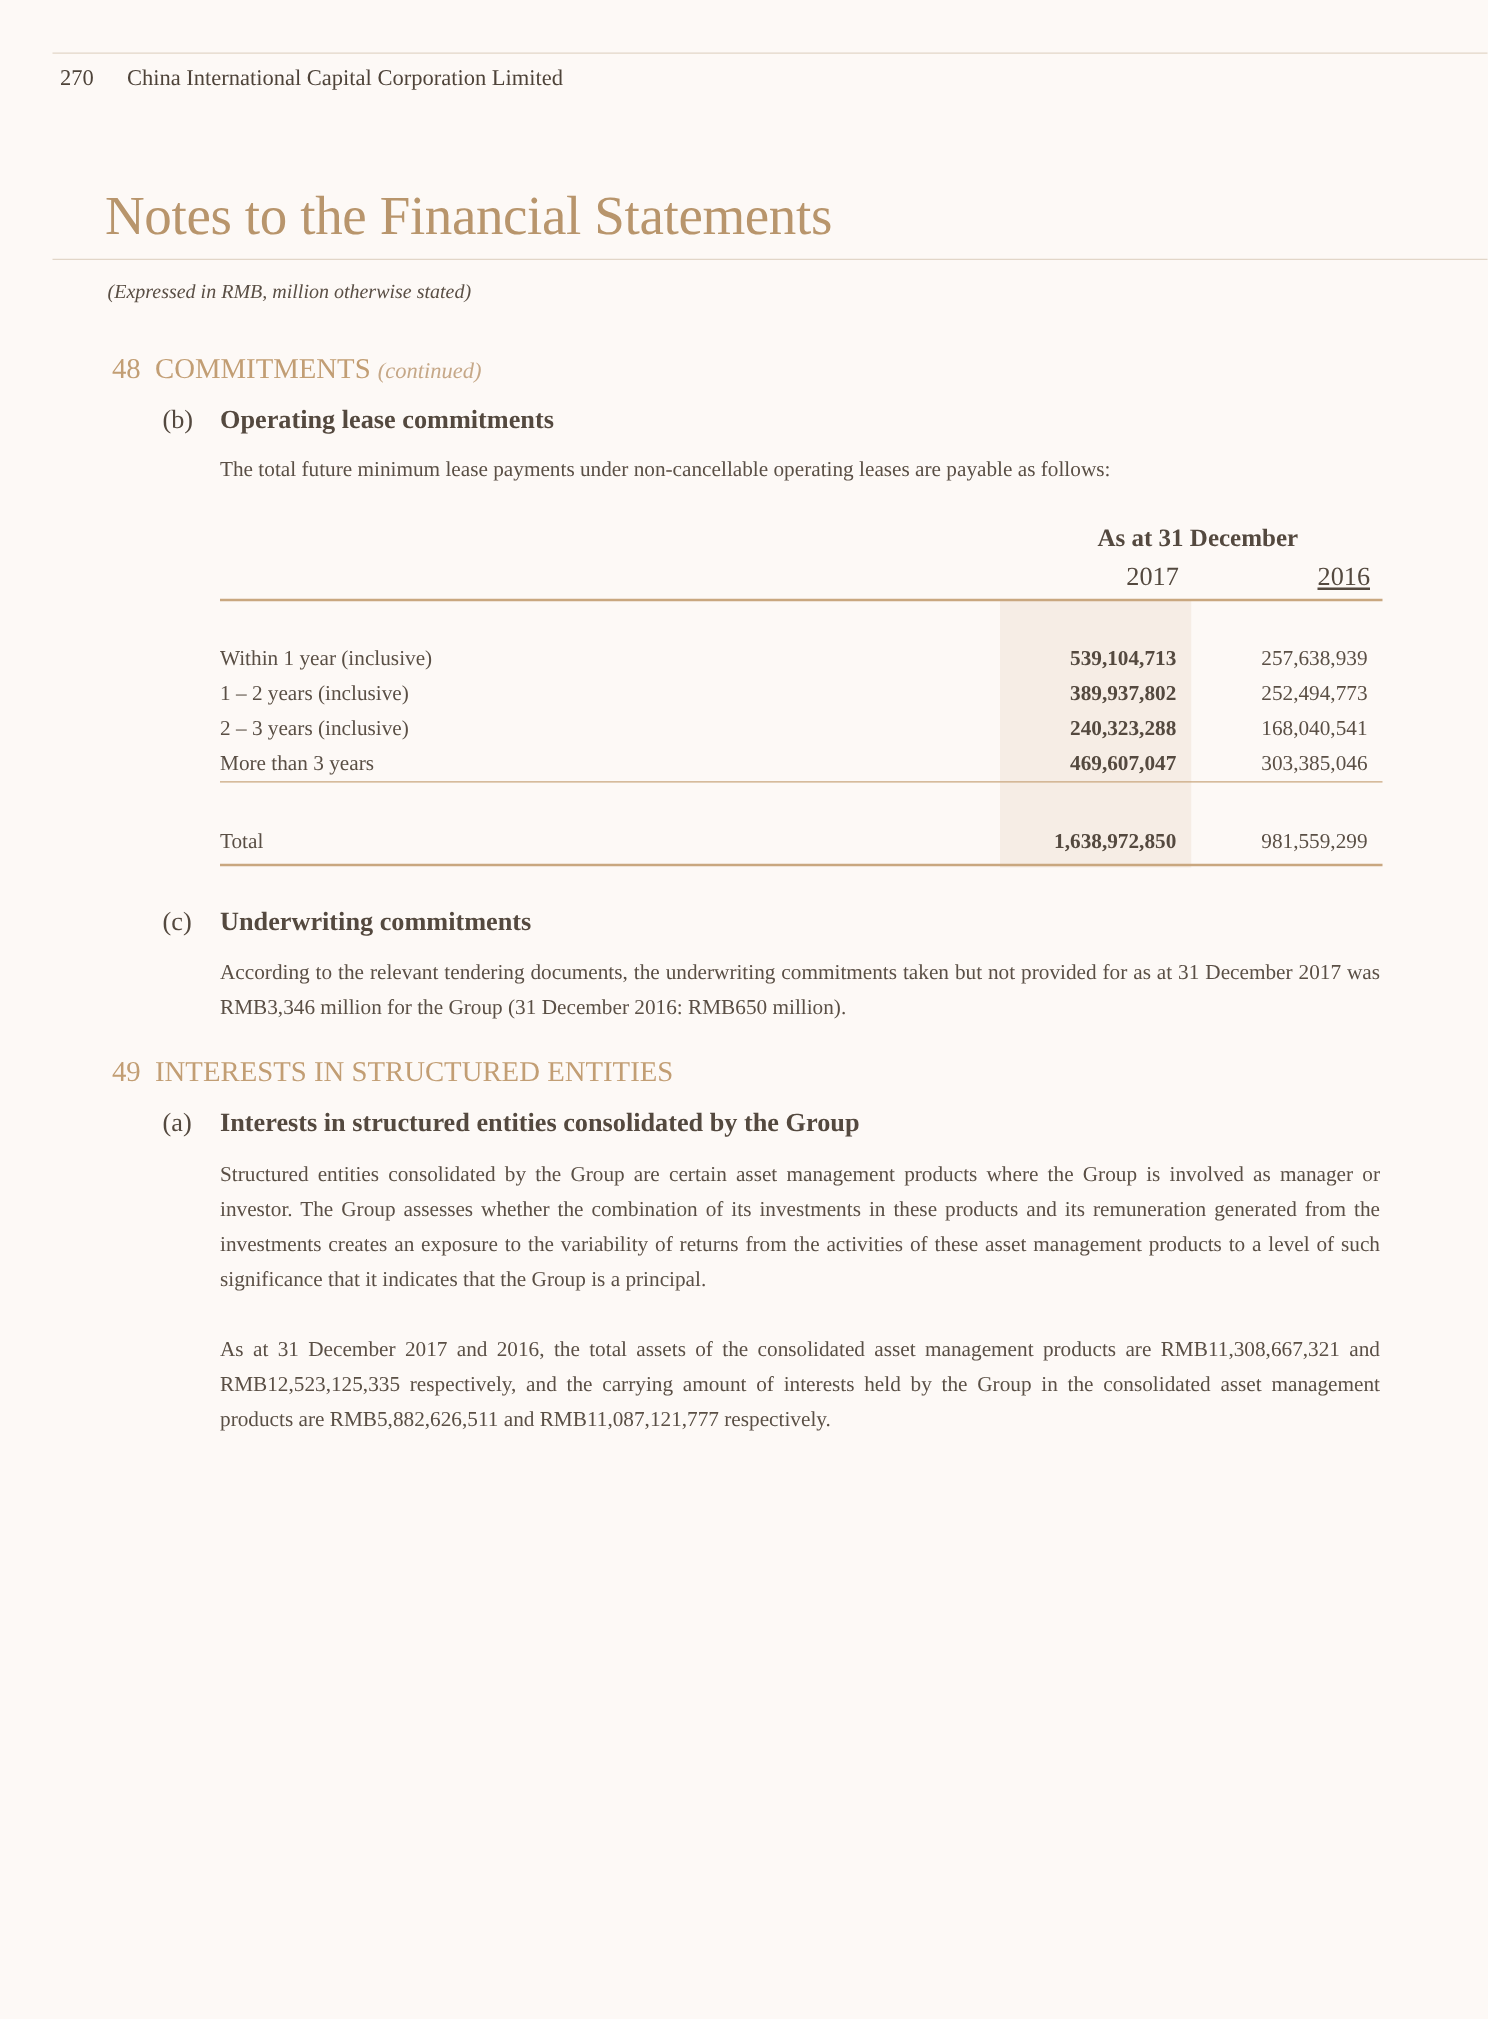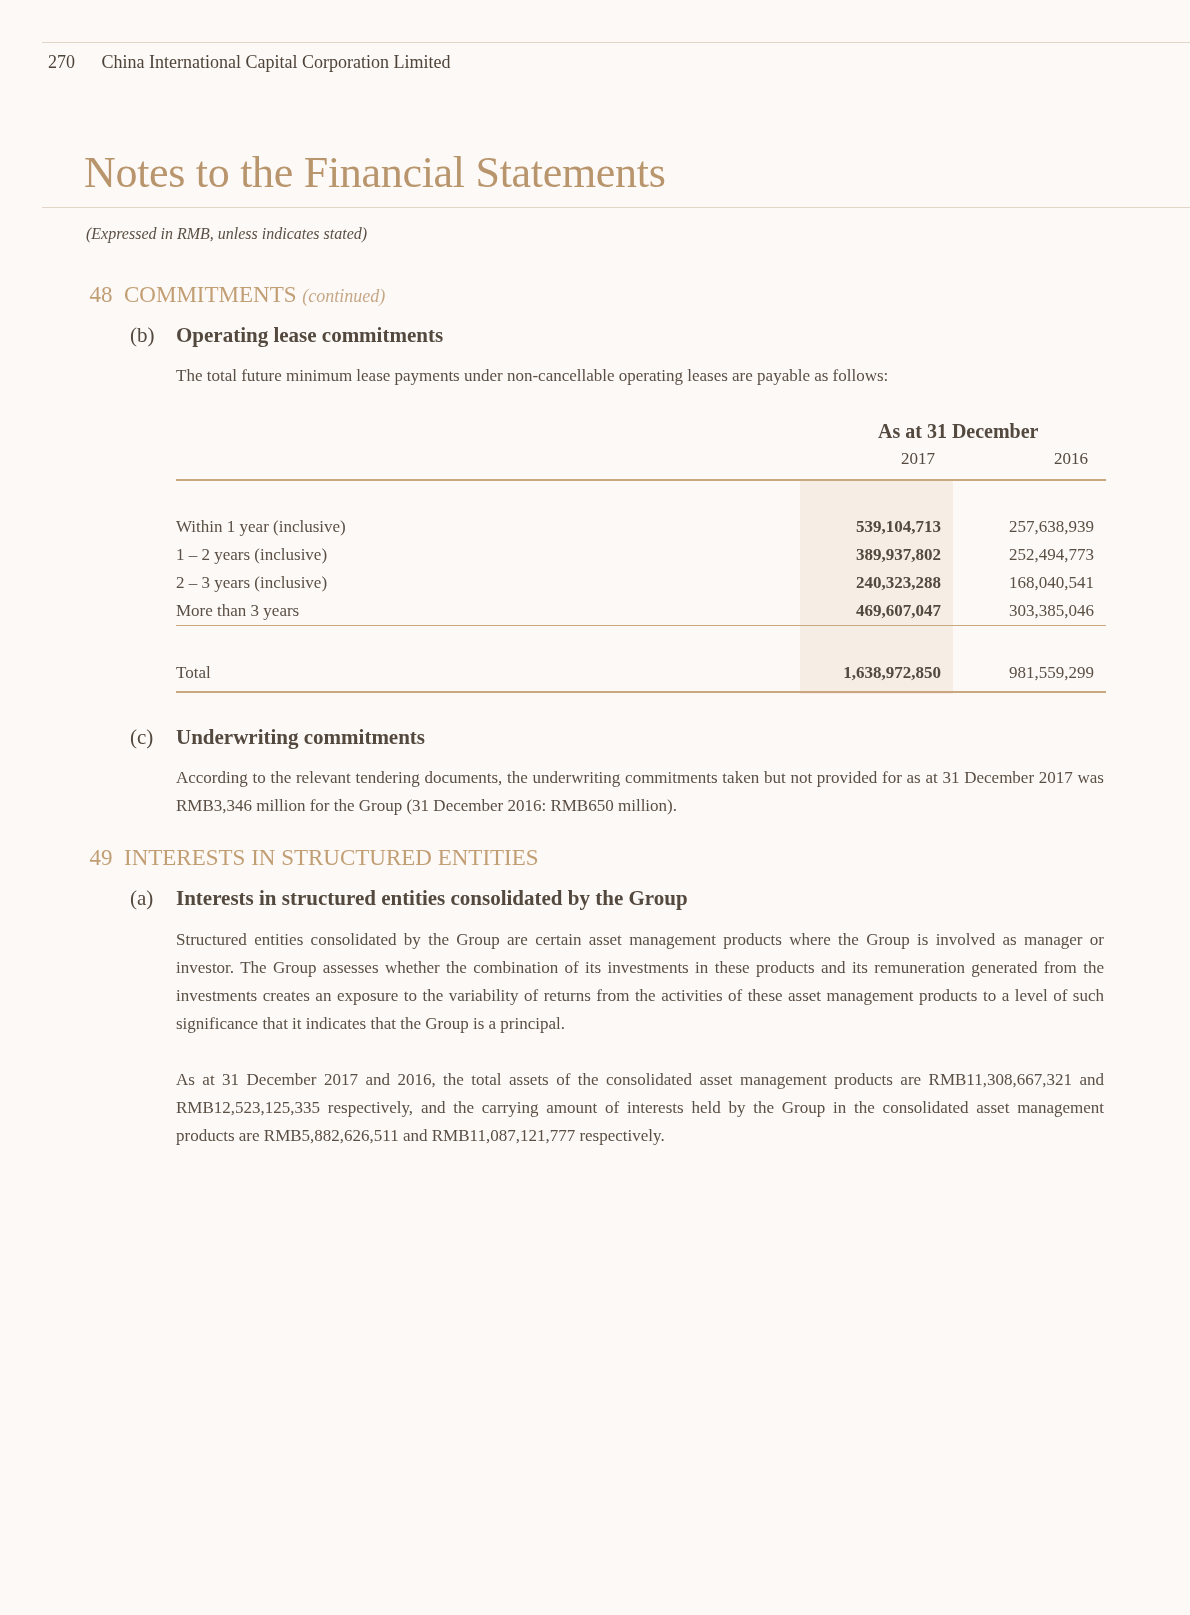--- a/index.html
+++ b/index.html
@@ -17,54 +17,54 @@
     .title { position: absolute; top: 147px; left: 84px; font-size: 44px; color: #b8956c; font-weight: normal; margin: 0; letter-spacing: -0.3px; }
     .subtitle { position: absolute; top: 225px; left: 86px; font-size: 16px; font-style: italic; color: #5a4f45; }
     .sec { position: absolute; left: 78px; font-size: 23px; color: #c29e74; text-align: center; }
     .sec .n { display: inline-block; width: 46px; }
     .sec .cont { font-size: 18px; font-style: italic; color: #c6a888; }
     .sub { position: absolute; left: 130px; font-size: 21px; color: #54493f; font-weight: bold; }
     .sub .l { display: inline-block; width: 46px; font-weight: normal; }
     .para { position: absolute; left: 176px; width: 928px; font-size: 17px; line-height: 28px; text-align: justify; color: #5a4f45; }
     .shade { position: absolute; left: 800px; top: 480px; width: 153px; height: 214px; background: #f6ede5; }
     .thead-group { position: absolute; top: 420px; left: 878px; font-size: 20px; font-weight: bold; color: #54493f; }
-    .year { position: absolute; top: 449px; font-size: 17px; color: #54493f; }
+    .year { position: absolute; top: 449px; font-size: 21px; color: #54493f; }
     .trow { position: absolute; left: 176px; width: 930px; height: 28px; font-size: 17px; }
     .trow .label { position: absolute; left: 0; }
     .trow .v17 { position: absolute; right: 165px; font-weight: bold; color: #54493f; }
     .trow .v16 { position: absolute; right: 12px; color: #5a4f45; }
     .tline { position: absolute; left: 176px; width: 930px; background: #c9a77f; }
   </style>
 </head>
 <body>
 
 <div class="rule" style="top:42px;"></div>
 <div class="page-header">
   <span class="num">270</span>
   <span>China International Capital Corporation Limited</span>
 </div>
 
 <h1 class="title">Notes to the Financial Statements</h1>
 <div class="rule" style="top:207px;"></div>
-<div class="subtitle">(Expressed in RMB, unless indicates stated)</div>
+<div class="subtitle">(Expressed in RMB, million otherwise stated)</div>
 
 <div class="sec" style="top:282px;">
   <span class="n">48</span><span>COMMITMENTS</span>
   <span class="cont">(continued)</span>
 </div>
 
 <div class="sub" style="top:323px;">
   <span class="l">(b)</span><span>Operating lease commitments</span>
 </div>
 <div class="para" style="top:362px;">The total future minimum lease payments under non-cancellable operating leases are payable as follows:</div>
 
 <div class="shade"></div>
 <div class="thead-group">As at 31 December</div>
 <div class="year" style="left:901px;">2017</div>
-<div class="year" style="left:1054px;">2016</div>
+<div class="year" style="left:1054px;text-decoration:underline;">2016</div>
 <div class="tline" style="top:479px; height:2px;"></div>
 
 <div class="trow" style="top:517px;">
   <span class="label">Within 1 year (inclusive)</span>
   <span class="v17">539,104,713</span>
   <span class="v16">257,638,939</span>
 </div>
 <div class="trow" style="top:545px;">
   <span class="label">1 – 2 years (inclusive)</span>
   <span class="v17">389,937,802</span>

